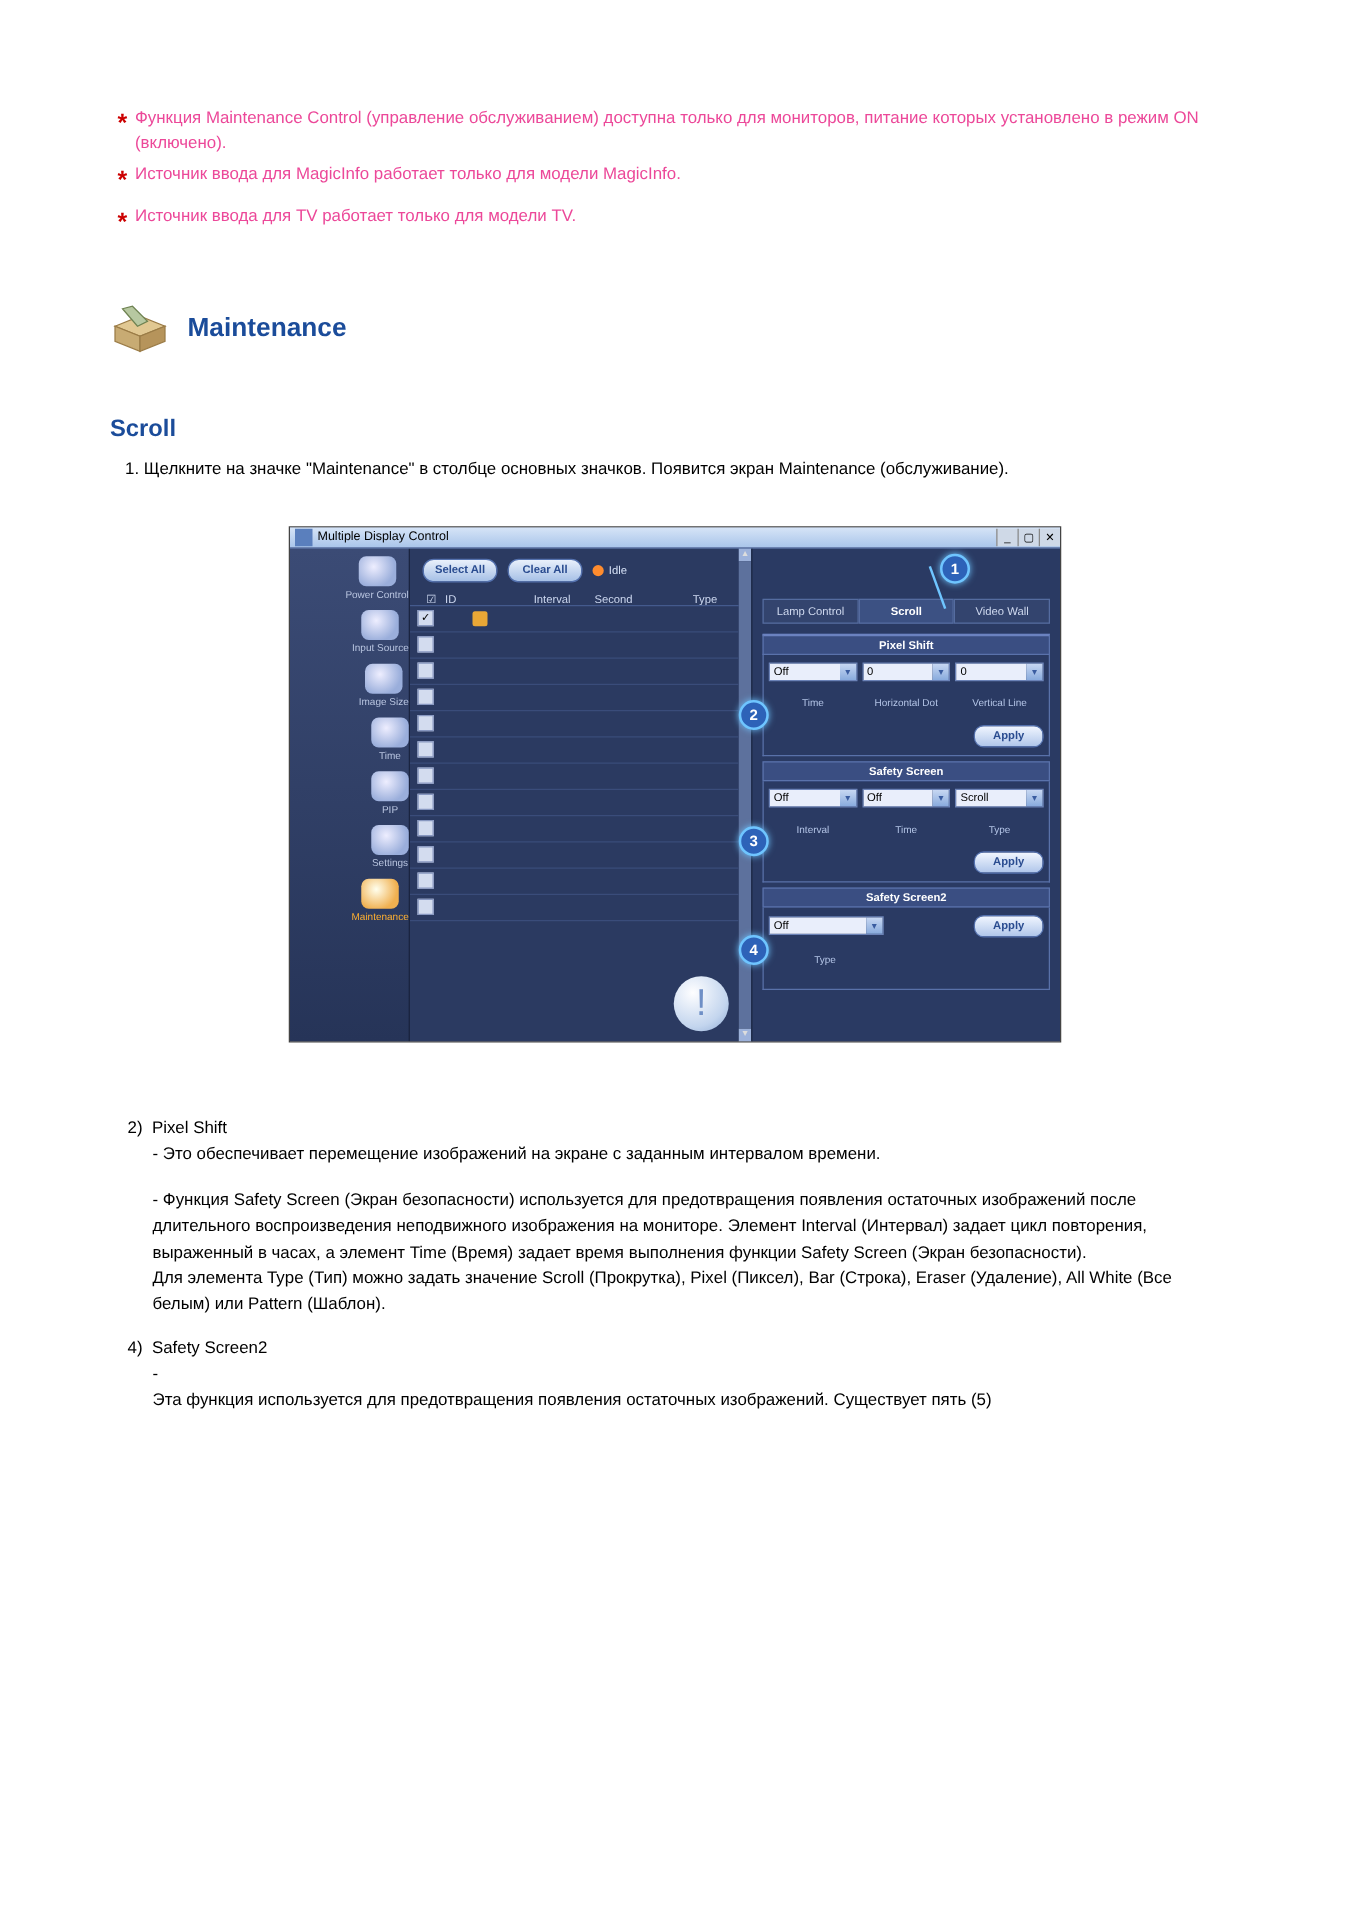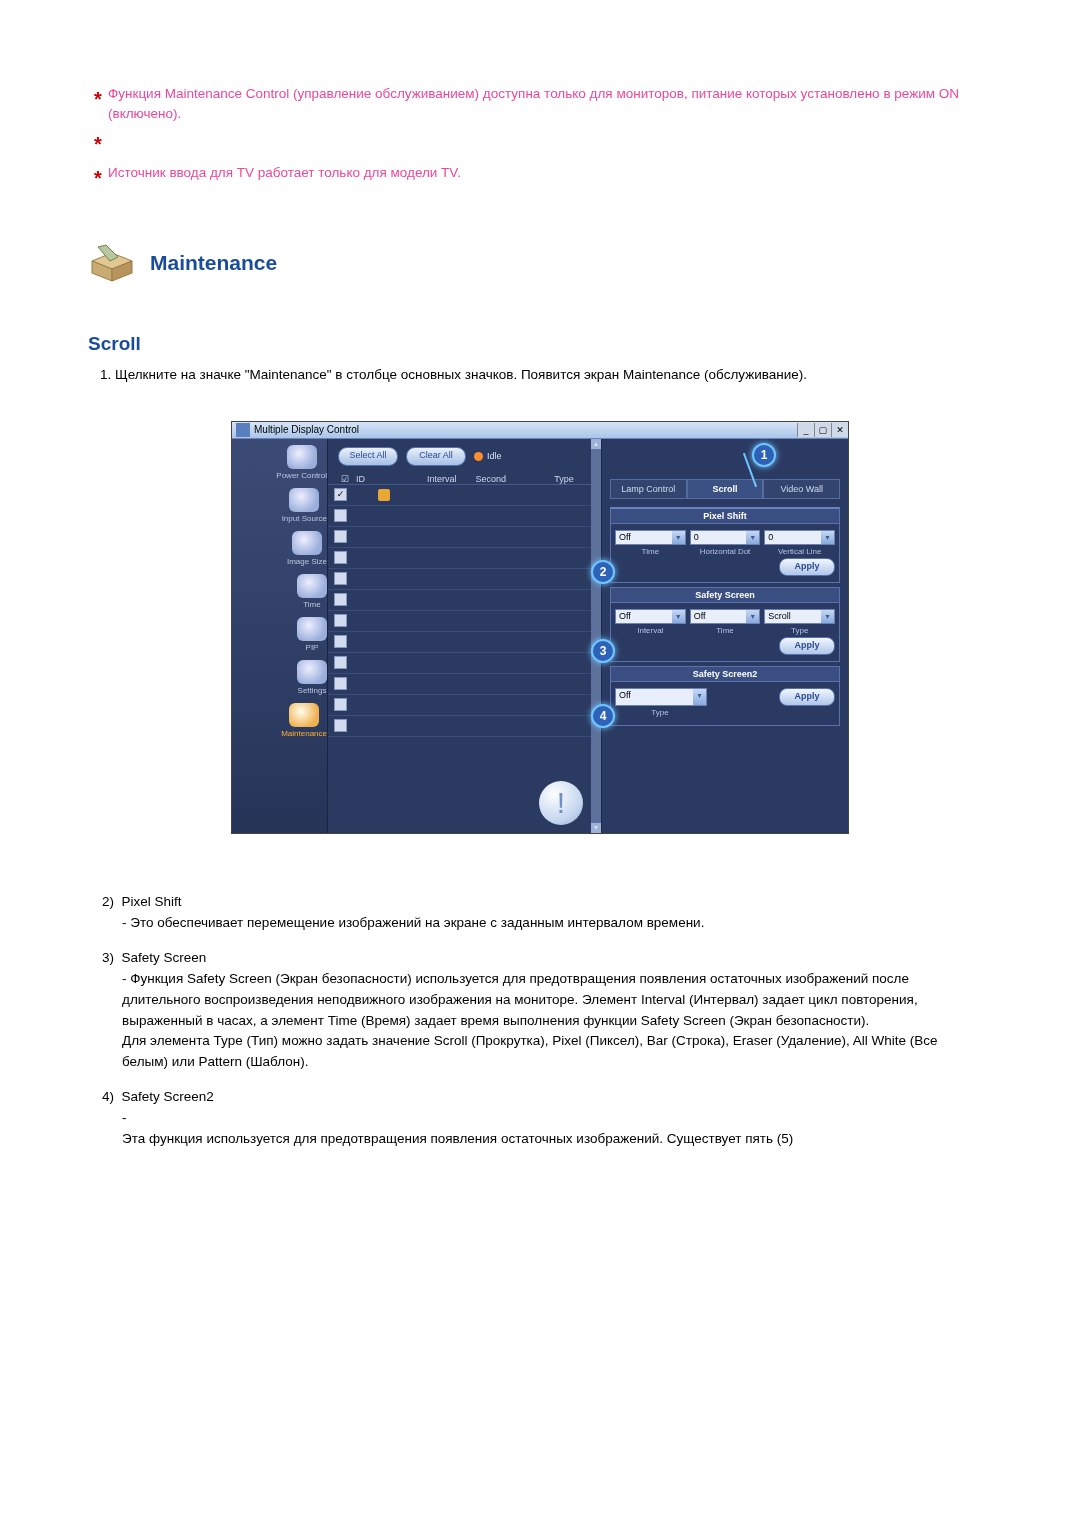--- a/index.html
+++ b/index.html
@@ -32,21 +32,21 @@
            border-right:1px solid #1a2440;display:flex;flex-direction:column;align-items:flex-end;gap:8px}
   .sb-item{display:flex;flex-direction:column;align-items:center;font-size:8px;color:#b9c5e0}
   .sb-item.active{color:#ffb030}
   .sb-icon{width:30px;height:24px;border-radius:6px;
            background:radial-gradient(circle at 40% 35%,#eef,#9aaedb 70%);margin-bottom:2px}
   .sb-item.active .sb-icon{background:radial-gradient(circle at 40% 35%,#ffe,#f0b050 70%)}
   .center{flex:1;display:flex;flex-direction:column;background:#2b3a61}
   .toolbar{display:flex;align-items:center;gap:8px;padding:8px 10px}
   .tbtn{width:58px;height:17px;background:linear-gradient(#e9f0fb,#a6c0e6);color:#2a4c90;
         border:1px solid #5471ae;border-radius:9px;text-align:center;line-height:15px;
-        font-size:9px;font-weight:normal}
+        font-size:9px;font-weight:bold}
   .idle{display:flex;align-items:center;gap:4px;color:#d7e2f7;font-size:9px}
   .idle-dot{width:9px;height:9px;border-radius:50%;background:#ff8c2e}
   .grid-head{display:flex;color:#cdd8f0;font-size:9px;padding:0 6px}
   .gh-chk{width:22px;text-align:center}
   .gh-id{width:28px}
   .gh-st{width:24px}
   .gh-int{flex:1;text-align:center}
   .gh-sec{flex:1;text-align:left}
   .gh-typ{width:42px;text-align:center}
   .grid{flex:1;border-top:1px solid #445a8d;overflow:hidden;position:relative}
@@ -55,21 +55,21 @@
   .chk.checked::after{content:"✓";color:#000;font-size:9px;display:block;line-height:10px;text-align:center}
   .hiicon{width:12px;height:12px;background:#e9a736;border-radius:2px;margin-left:22px}
   .right{width:230px;background:#2a3a63;border-left:1px solid #1d2845;padding:40px 8px 8px 8px;position:relative}
   .tabs{display:flex;font-size:9px;color:#cfd9ef;margin-bottom:8px}
   .tab{flex:1;text-align:center;padding:4px 0;background:#33446e;border:1px solid #556ca0}
   .tab.active{background:#3c5183;color:#fff;font-weight:bold}
   .panel-head{text-align:center;font-size:9px;font-weight:bold;color:#fff;
               background:#3a4e82;border:1px solid #5a72ab;padding:2px 0;margin-top:4px}
   .panel-head.top{border-top:2px solid #6b82c0}
   .panel-body{border:1px solid #5971a9;border-top:none;padding:6px 4px;position:relative}
-  .frow{display:flex;gap:4px;margin-bottom:2px}
+  .frow{display:flex;gap:4px;align-items:center;margin-bottom:13px}
   .sel{flex:1;display:flex;border:1px solid #6b82b7}
   .sel-v{flex:1;background:#e9eefb;color:#000;font-size:9px;padding:1px 3px}
   .sel-b{width:13px;background:linear-gradient(#c7d7f2,#89abdd);text-align:center;
          color:#3a5ca0;font-size:8px;line-height:13px}
   .flabel{flex:1;text-align:center;color:#b3c4e6;font-size:8px}
   .apply{width:54px;height:16px;margin-left:auto;margin-top:2px;
          background:linear-gradient(#f1f6ff,#b0c6ea);border:1px solid #5471ae;border-radius:8px;
          text-align:center;line-height:14px;font-size:9px;font-weight:bold;color:#2a4c90;display:block}
   .callout{position:absolute;width:20px;height:20px;border:2px solid #6fc5ff;border-radius:50%;
            background:#2d62b8;color:#fff;text-align:center;line-height:20px;font-weight:bold;
@@ -90,20 +90,21 @@
 <div class="page">
   <div class="content">
 
     <div class="note-list">
       <div class="note">
           <span class="star">*</span>
         <span class="note-text">Функция Maintenance Control (управление обслуживанием) доступна только для мониторов, питание которых установлено в режим ON (включено).</span>
         </div>
       <div class="note">
           <span class="star">*</span>
+        <span class="note-text">Источник ввода для MagicInfo работает только для модели MagicInfo.</span>
         </div>
       <div class="note">
           <span class="star">*</span>
         <span class="note-text">Источник ввода для TV работает только для модели TV.</span>
         </div>
     </div>
 
     <div class="section-head">
       <svg class="box-icon" viewBox="0 0 48 40">
         <polygon points="4,18 24,10 44,18 24,26" fill="#e1c892" stroke="#9b7c47"></polygon>
@@ -302,21 +303,20 @@
         </div>
       </div>
     </div>
 
     <div class="def-list">
       <div class="def-item">
         <div class="def-head"><span>2)</span>&nbsp;&nbsp;<span>Pixel Shift</span></div>
         <div class="def-body">- Это обеспечивает перемещение изображений на экране с заданным интервалом времени.</div>
       </div>
       <div class="def-item">
-        <div class="def-head"><span>3)</span>&nbsp;&nbsp;<span>Safety Screen</span></div>
         <div class="def-body" style="white-space:pre-line">- Функция Safety Screen (Экран безопасности) используется для предотвращения появления остаточных изображений после длительного воспроизведения неподвижного изображения на мониторе. Элемент Interval (Интервал) задает цикл повторения, выраженный в часах, а элемент Time (Время) задает время выполнения функции Safety Screen (Экран безопасности).
 Для элемента Type (Тип) можно задать значение Scroll (Прокрутка), Pixel (Пиксел), Bar (Строка), Eraser (Удаление), All White (Все белым) или Pattern (Шаблон).</div>
       </div>
       <div class="def-item">
         <div class="def-head"><span>4)</span>&nbsp;&nbsp;<span>Safety Screen2</span></div>
         <div class="def-body" style="white-space:pre-line">-
 Эта функция используется для предотвращения появления остаточных изображений. Существует пять (5)</div>
       </div>
     </div>
 

